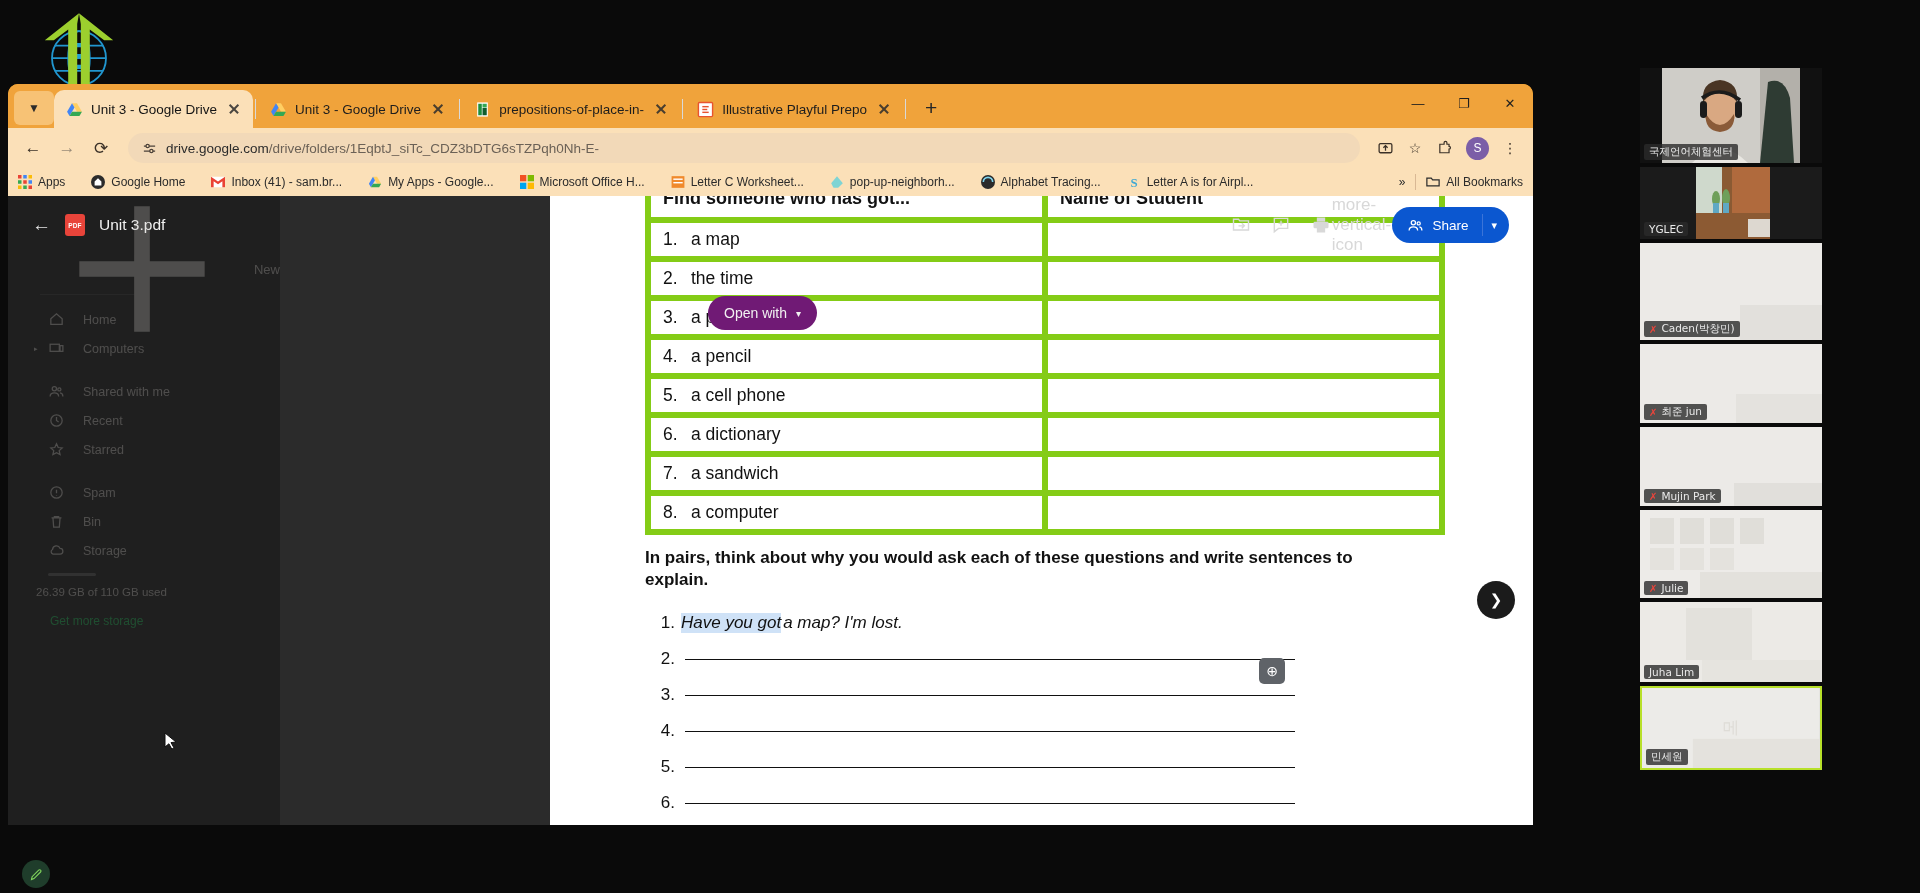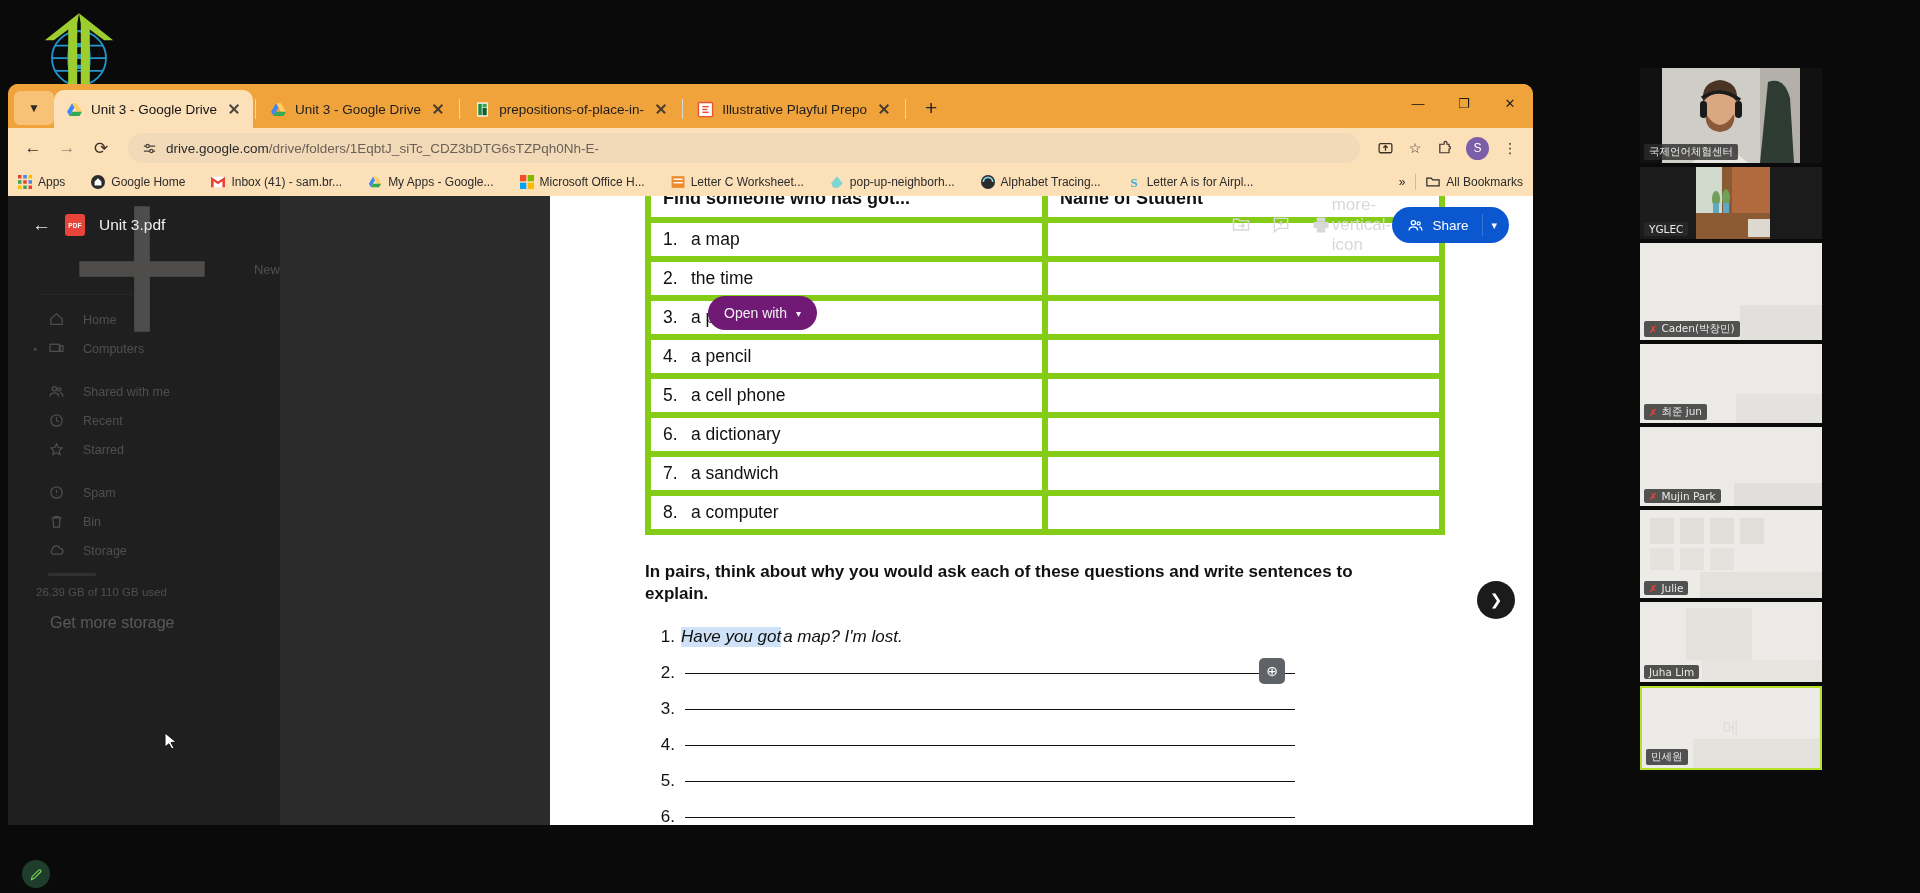--- a/index.html
+++ b/index.html
@@ -78,21 +78,21 @@
   .pdfbadge { width:20px; height:22px; border-radius:3px; background:#e8443a; color:#fff; font-size:6.5px;
               font-weight:bold; display:flex; align-items:center; justify-content:center; letter-spacing:.2px; }
   .dtitle { color:#f1f1f1; font-size:15.5px; }
   .dim-layer { opacity:.28; }
   .navitem { height:29px; display:flex; align-items:center; gap:18px; padding-left:40px; color:#c9c5c1; font-size:12.5px; }
   .navitem .nicon { width:17px; height:17px; flex:none; color:#c9c5c1; }
   .newbtn { height:30px; display:flex; align-items:center; gap:18px; padding-left:40px; color:#c9c5c1; font-size:13px; margin-top:0; }
   .navsep { height:1px; background:#3c3c3c; margin:10px 40px 10px 32px; width:98px; }
   .storagebar { margin:8px 0 0 40px; width:48px; height:3px; background:#5f5f5f; border-radius:2px; }
   .storagetext { margin:10px 0 0 28px; color:#c9c5c1; font-size:11.5px; }
-  .getstorage { margin:16px 0 0 42px; color:#e5e5e5; font-size:16px; }
+  .getstorage { margin:16px 0 0 42px; color:#22c55e; font-size:12px; }
   .expander { position:absolute; left:26px; font-size:7px; color:#c9c5c1; }
 
   
   .dmain { flex:1; position:relative; background:#2b2b2b; overflow:hidden; }
   .dtoolbar { position:absolute; right:0; top:0; height:58px; left:0; display:flex; align-items:center; justify-content:flex-end;
               gap:6px; padding-right:24px; z-index:6; pointer-events:none; }
   .ticon { width:34px; height:34px; border-radius:50%; display:flex; align-items:center; justify-content:center; color:#d8d8d8; }
   .sharebtn { height:36px; background:#0b57d0; color:#fff; border-radius:18px; display:flex; align-items:center;
               gap:8px; padding:0 12px 0 15px; font-size:13.5px; margin-left:8px; }
   .sharebtn .sdiv { width:1px; height:22px; background:#3b74d8; margin-left:6px; }
@@ -101,21 +101,21 @@
   .sheet {
     position:absolute; left:270px; top:0; width:990px; height:678px; background:#fff; overflow:hidden;
   }
   .pdfpage { position:absolute; left:95px; top:-22px; width:800px; color:#111; }
   table.findtbl { border-collapse:collapse; width:800px; font-size:17.5px; }
   table.findtbl th, table.findtbl td { border:6px solid #84cc16; padding:6px 12px; text-align:left; font-weight:normal; }
   table.findtbl th { font-weight:bold; font-size:18px; padding:8px 12px; }
   table.findtbl td.num { width:400px; }
   table.findtbl td.nm { width:400px; }
   .rownum { display:inline-block; width:28px; }
-  .para { margin-top:26px; font-size:17px; font-weight:bold; line-height:1.28; width:760px; }
+  .para { margin-top:12px; font-size:17px; font-weight:bold; line-height:1.28; width:760px; }
   .qlist { margin-top:22px; }
   .qrow { display:flex; align-items:baseline; gap:6px; height:36px; font-size:17px; font-style:italic; }
   .qrow .qn { width:30px; text-align:right; font-style:normal; }
   .hl { background:#cfe2f7; font-style:italic; }
   .qline { flex:1; border-bottom:1.5px solid #111; margin-left:4px; max-width:610px; position:relative; top:-4px; }
 
   
   .openwith {
     position:absolute; left:700px; top:212px; height:34px; background:#701a75; color:#f1f1f1; border-radius:18px;
     display:flex; align-items:center; gap:9px; padding:0 16px; font-size:14px; z-index:8;

